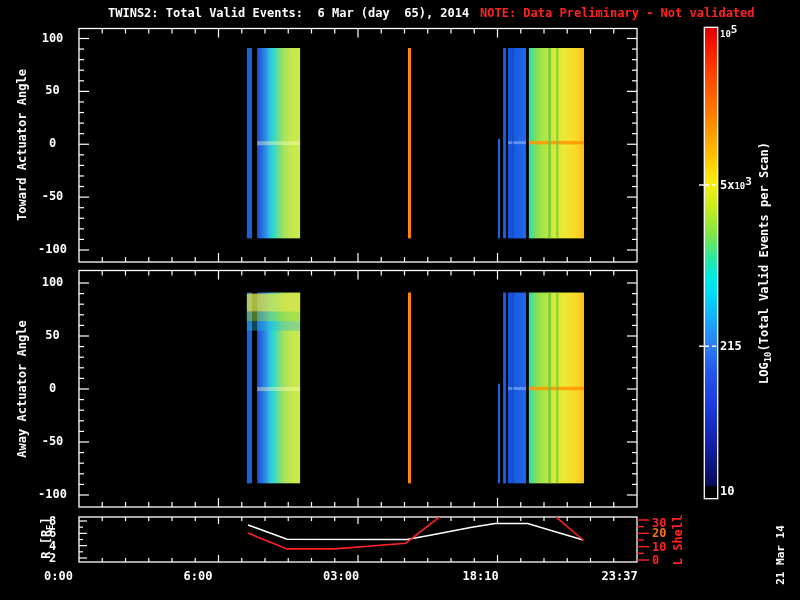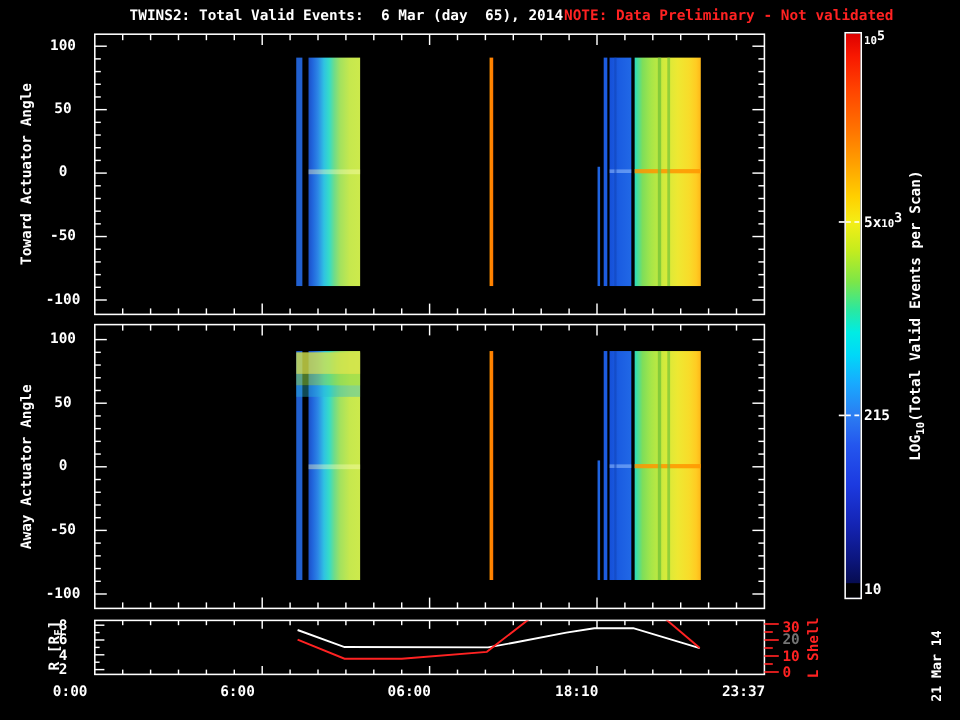--- a/index.html
+++ b/index.html
@@ -385,21 +385,21 @@
       <rect x="705" y="28" width="12" height="470" fill="url(#g9)"></rect>
       <rect x="705" y="486" width="12" height="12" fill="#000"></rect>
       <rect x="704.3" y="27.3" width="13.4" height="471.4" fill="none" stroke="#fff" stroke-width="1.3"></rect>
       <line x1="705" y1="184.98000000000002" x2="717" y2="184.98000000000002" stroke="#fff" stroke-width="1.4" stroke-dasharray="4,3"></line>
       <line x1="699" y1="184.98000000000002" x2="704" y2="184.98000000000002" stroke="#fff" stroke-width="1.4"></line>
       <line x1="705" y1="346.19" x2="717" y2="346.19" stroke="#fff" stroke-width="1.4" stroke-dasharray="4,3"></line>
       <line x1="699" y1="346.19" x2="704" y2="346.19" stroke="#fff" stroke-width="1.4"></line>
     </svg>
 
   <div class="lbl" style="left:108px;top:6px;">TWINS2: Total Valid Events:  6 Mar (day  65), 2014</div>
-  <div class="lbl red" style="left:470px;top:6px;">NOTE: Data Preliminary - Not validated</div>
+  <div class="lbl red" style="left:451px;top:6px;padding-left:29px;">NOTE: Data Preliminary - Not validated</div>
 
   <div class="lbl rot" style="left:22px;top:145px;">Toward Actuator Angle</div>
   <div class="lbl rot" style="left:22px;top:389px;">Away Actuator Angle</div>
 
   <div class="lbl rot" style="left:46px;top:538px;"><span>R [R</span><span class="subb">E</span><span>]</span></div>
   <div class="lbl rot red" style="left:678px;top:540px;">L Shell</div>
 
 
   <div class="lbl" style="left:720px;top:26px;"><span class="small">10</span><span class="sup">5</span></div>
   <div class="lbl" style="left:720px;top:178px;"><span>5x</span><span class="small">10</span><span class="sup">3</span></div>
@@ -417,21 +417,21 @@
     <div class="lbl ralign" style="left: 30px; top: 275px;">100</div>
     <div class="lbl ralign" style="left: 30px; top: 328px;">50</div>
     <div class="lbl ralign" style="left: 30px; top: 381px;">0</div>
     <div class="lbl ralign" style="left: 30px; top: 434px;">-50</div>
     <div class="lbl ralign" style="left: 30px; top: 487px;">-100</div>
     <div class="lbl ralign" style="left: 30px; top: 514px;">8</div>
     <div class="lbl ralign" style="left: 30px; top: 526.333px;">6</div>
     <div class="lbl ralign" style="left: 30px; top: 538.667px;">4</div>
     <div class="lbl ralign" style="left: 30px; top: 551px;">2</div>
     <div class="lbl" style="left: 652px; top: 516px; color: rgb(255, 34, 34);">30</div>
-    <div class="lbl" style="left: 652px; top: 526.334px; color: #737373;">20</div>
+    <div class="lbl" style="left: 652px; top: 526.334px; color: #f97316;">20</div>
     <div class="lbl" style="left: 652px; top: 539.667px; color: rgb(255, 34, 34);">10</div>
     <div class="lbl" style="left: 652px; top: 553px; color: rgb(255, 34, 34);">0</div>
     <div class="lbl calign" style="left: 44px; top: 569px;">0:00</div>
     <div class="lbl calign" style="left: 183.5px; top: 569px;">6:00</div>
-    <div class="lbl calign" style="left: 323px; top: 569px;">06:00</div>
+    <div class="lbl calign" style="left: 323px; top: 569px;">03:00</div>
     <div class="lbl calign" style="left: 462.5px; top: 569px;">18:10</div>
     <div class="lbl calign" style="left: 601.605px; top: 569px;">23:37</div>
   </div>
 
 </body></html>

